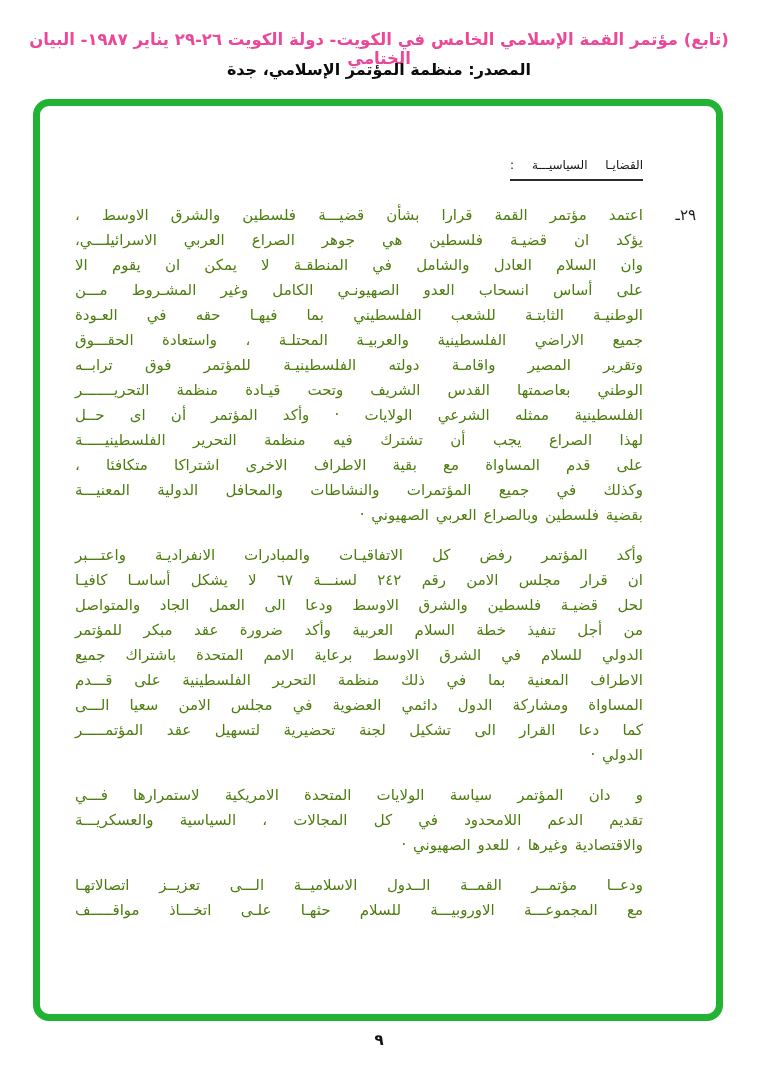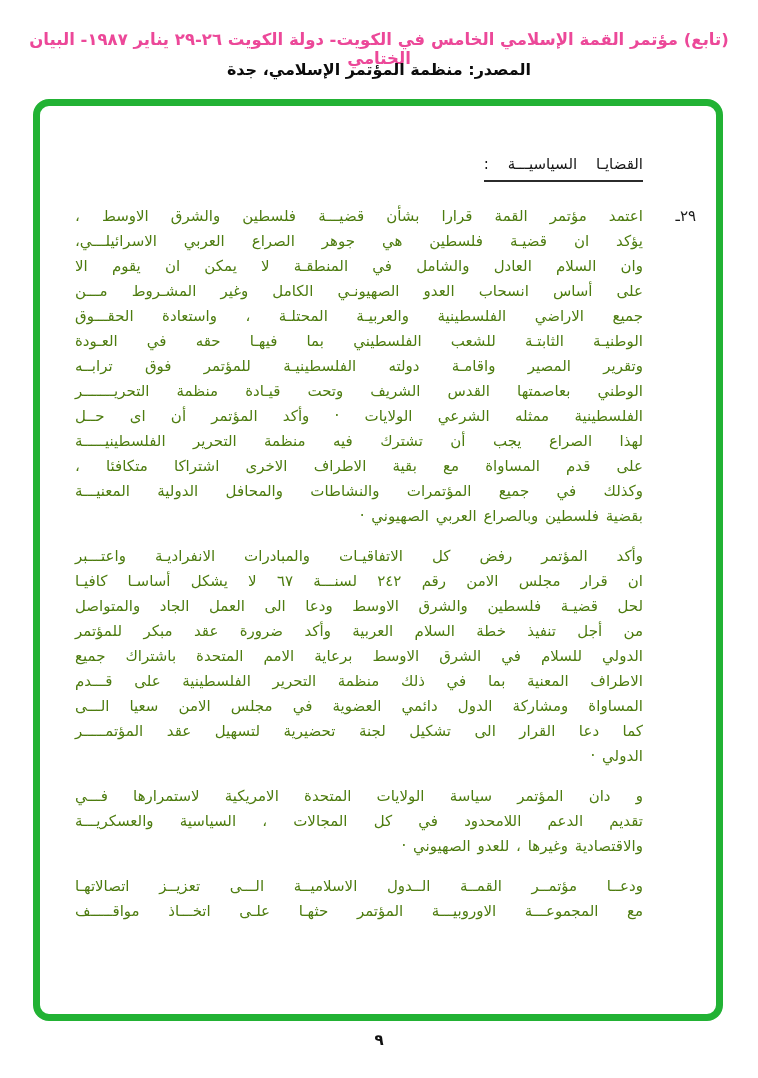--- a/index.html
+++ b/index.html
@@ -15,21 +15,21 @@
     position:absolute;top:60px;left:20px;right:20px;text-align:center;
     font-size:16px;font-weight:bold;color:#0c0c0c;
   }
   .green-box{
     position:absolute;left:33px;top:99px;width:690px;height:922px;box-sizing:border-box;
     border:7px solid #22b234;border-radius:16px;background:#ffffff;
     padding:48px 73px 0 35px;
   }
   .title-row{text-align:right;margin-bottom:22px;}
   .section-title{
-    display:inline-block;font-size:15px;color:#161616;word-spacing:14px;
+    display:inline-block;font-size:12px;color:#161616;word-spacing:14px;
     border-bottom:2px solid #2b2b2b;padding-bottom:7px;
   }
   .paragraph{position:relative;margin-bottom:15px;}
   .line{
     font-size:15px;line-height:25px;color:#4d7c0f;
     text-align:justify;text-align-last:justify;word-spacing:2px;
   }
   .line.partial{text-align-last:right;}
   .para-number{
     position:absolute;top:0;right:-53px;font-size:15px;line-height:25px;color:#1b1b1b;
@@ -53,22 +53,22 @@
     <div class="title-row">
       <span class="section-title">القضايـا السياسيـــة :</span>
     </div>
     <div id="paragraphs">
         <div class="paragraph">
           <span class="para-number">٢٩ـ</span>
           <div class="line">اعتمد مؤتمر القمة قرارا بشأن قضيـــة فلسطين والشرق الاوسط ،</div>
           <div class="line">يؤكد ان قضيـة فلسطين هي جوهر الصراع العربي الاسرائيلـــي،</div>
           <div class="line">وان السلام العادل والشامل في المنطقـة لا يمكن ان يقوم الا</div>
           <div class="line">على أساس انسحاب العدو الصهيونـي الكامل وغير المشـروط مـــن</div>
+          <div class="line">الوطنيـة الثابتـة للشعب الفلسطيني بما فيهـا حقه في العـودة</div>
           <div class="line">جميع الاراضي الفلسطينية والعربيـة المحتلـة ، واستعادة الحقـــوق</div>
-          <div class="line">الوطنيـة الثابتـة للشعب الفلسطيني بما فيهـا حقه في العـودة</div>
           <div class="line">وتقرير المصير واقامـة دولته الفلسطينيـة للمؤتمر فوق ترابــه</div>
           <div class="line">الوطني بعاصمتها القدس الشريف وتحت قيـادة منظمة التحريـــــــر</div>
           <div class="line">الفلسطينية ممثله الشرعي الولايات · وأكد المؤتمر أن اى حــل</div>
           <div class="line">لهذا الصراع يجب أن تشترك فيه منظمة التحرير الفلسطينيـــــة</div>
           <div class="line">على قدم المساواة مع بقية الاطراف الاخرى اشتراكا متكافئا ،</div>
           <div class="line">وكذلك في جميع المؤتمرات والنشاطات والمحافل الدولية المعنيـــة</div>
           <div class="line partial">بقضية فلسطين وبالصراع العربي الصهيوني ·</div>
         </div>
         <div class="paragraph">
           <div class="line">وأكد المؤتمر رفض كل الاتفاقيـات والمبادرات الانفراديـة واعتـــبر</div>
@@ -81,20 +81,20 @@
           <div class="line">كما دعا القرار الى تشكيل لجنة تحضيرية لتسهيل عقد المؤتمـــــر</div>
           <div class="line partial">الدولي ·</div>
         </div>
         <div class="paragraph">
           <div class="line">و دان المؤتمر سياسة الولايات المتحدة الامريكية لاستمرارها فـــي</div>
           <div class="line">تقديم الدعم اللامحدود في كل المجالات ، السياسية والعسكريـــة</div>
           <div class="line partial">والاقتصادية وغيرها ، للعدو الصهيوني ·</div>
         </div>
         <div class="paragraph">
           <div class="line">ودعــا مؤتمــر القمــة الــدول الاسلاميــة الـــى تعزيــز اتصالاتهـا</div>
-          <div class="line">مع المجموعـــة الاوروبيـــة المؤتمر حثهـا علـى اتخـــاذ مواقـــــف</div>
+          <div class="line">مع المجموعـــة الاوروبيـــة للسلام حثهـا علـى اتخـــاذ مواقـــــف</div>
         </div>
       </div>
   </div>
 
   <div class="page-number">٩</div>
 
 </div>
 
 </body></html>

